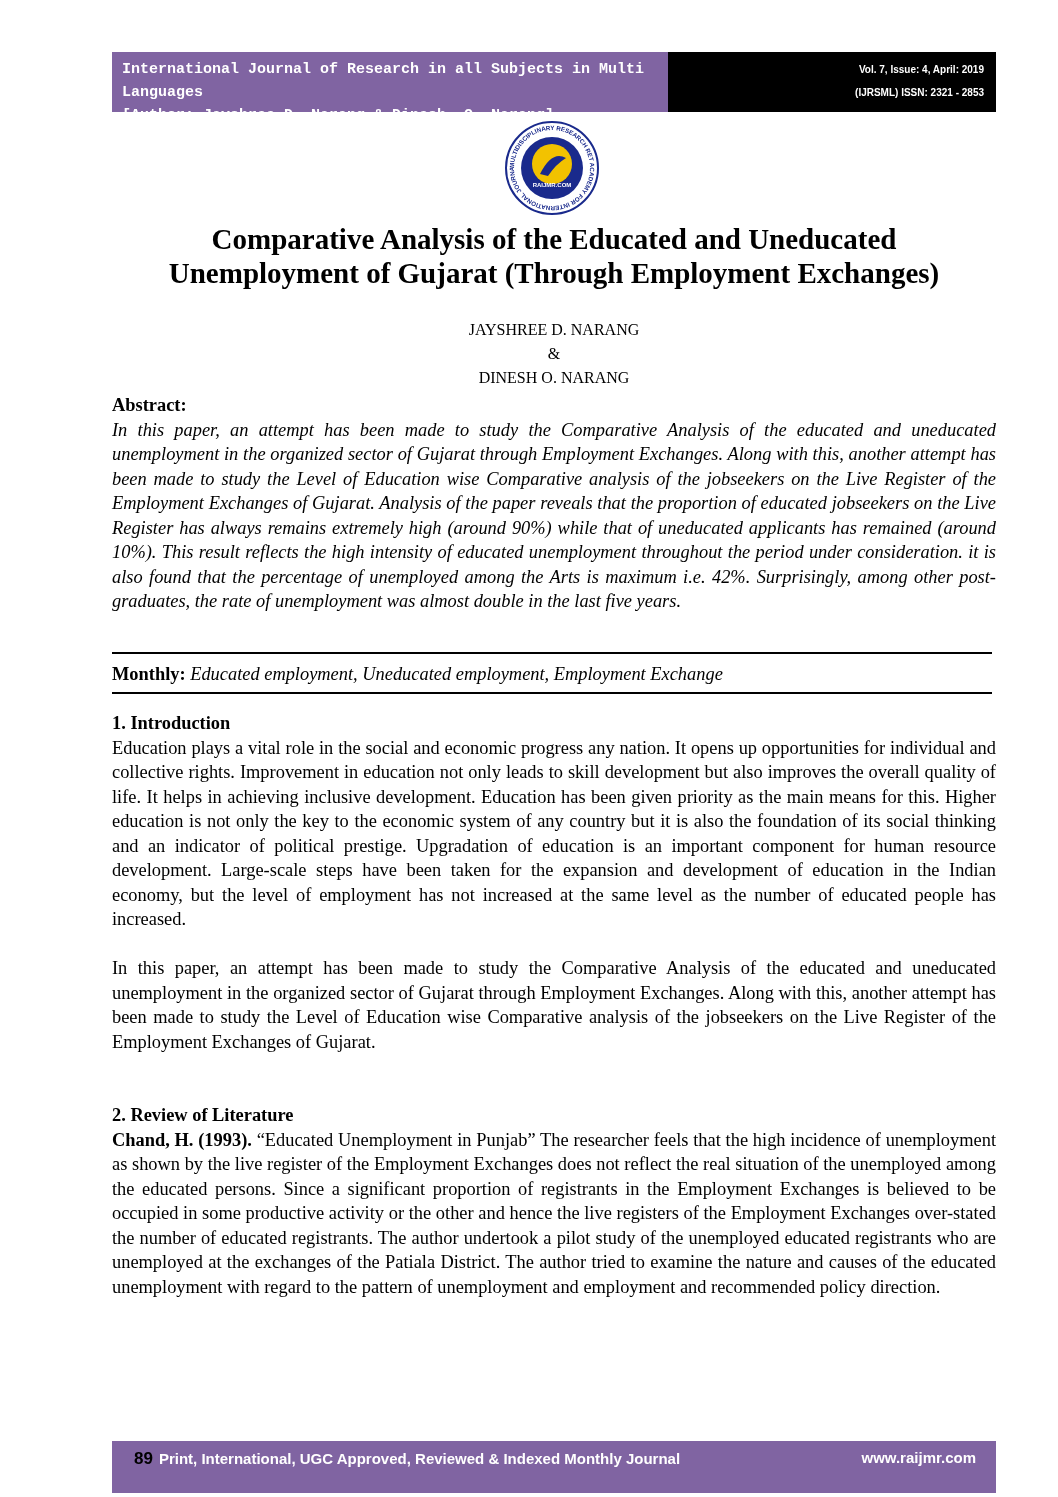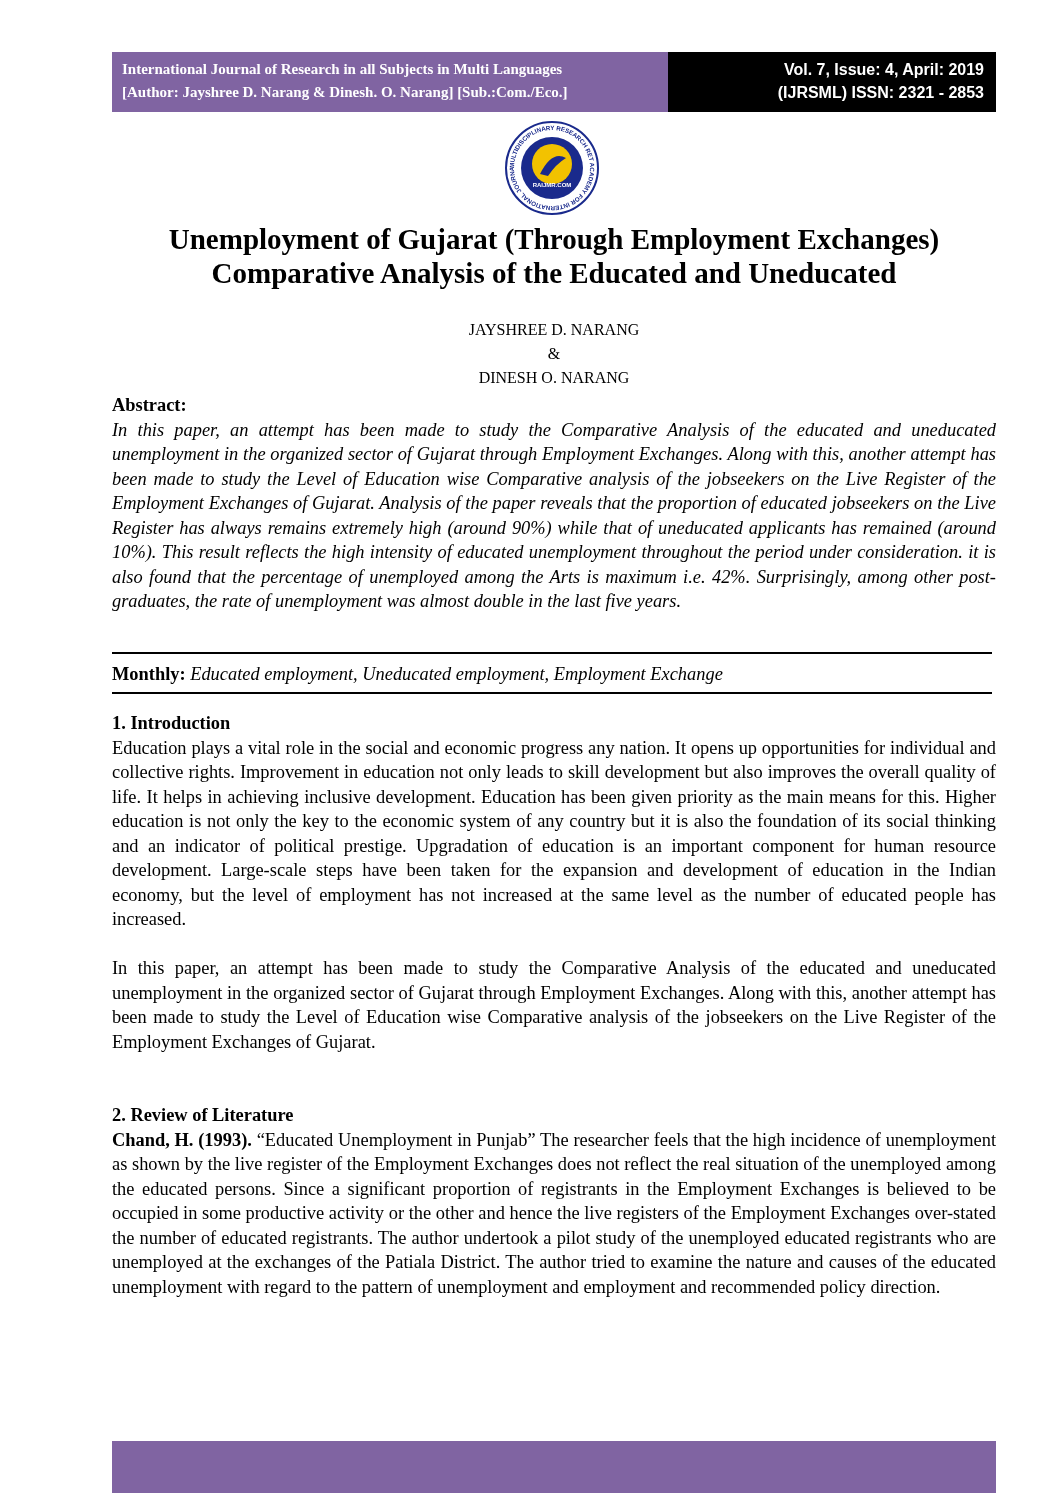--- a/index.html
+++ b/index.html
@@ -1,20 +1,20 @@
 <!DOCTYPE html>
 <html><head>
 <meta charset="utf-8">
 <style>
   html, body { margin: 0; padding: 0; background: #ffffff; }
   body { width: 1058px; height: 1497px; position: relative; overflow: hidden; font-family: "Liberation Serif", serif; color: #000; }
 
   .header { position: absolute; left: 112px; top: 52px; width: 884px; height: 60px; display: flex; }
-  .header-left { background: #8064a2; width: 556px; height: 60px; color: #fff; font-family: Liberation Serif, serif; font-weight: bold; font-size: 15px; padding: 6px 0 0 10px; box-sizing: border-box; line-height: 23px; }
-  .header-right { background: #000; flex: 1; color: #fff; font-family: "Liberation Sans", sans-serif; font-weight: bold; font-size: 16px; padding: 6px 12px 0 0; box-sizing: border-box; text-align: right; line-height: 23px; }
+  .header-left { background: #8064a2; width: 556px; height: 60px; color: #fff; font-family: Liberation Mono, monospace; font-weight: bold; font-size: 15px; padding: 6px 0 0 10px; box-sizing: border-box; line-height: 23px; }
+  .header-right { background: #000; flex: 1; color: #fff; font-family: "Liberation Sans", sans-serif; font-weight: bold; font-size: 10px; padding: 6px 12px 0 0; box-sizing: border-box; text-align: right; line-height: 23px; }
 
   .logo { position: absolute; left: 504px; top: 120px; width: 96px; height: 96px; }
 
   .title { position: absolute; left: 112px; top: 222px; width: 884px; text-align: center; font-weight: bold; font-size: 29px; line-height: 34px; }
 
   .authors { position: absolute; left: 112px; top: 318px; width: 884px; text-align: center; font-size: 16px; line-height: 24px; }
 
   .text-block { position: absolute; left: 112px; width: 884px; font-size: 18.4px; line-height: 24.5px; text-align: justify; }
   .abstract-label { font-weight: bold; }
   .italic { font-style: italic; }
@@ -52,22 +52,22 @@
     <circle cx="48" cy="44" r="20" fill="#f2c200"></circle>
     <path d="M36,54 Q48,30 62,38 Q52,44 44,56 Z" fill="#1a2a8c"></path>
     <text x="48" y="67" text-anchor="middle" font-family="Liberation Sans, sans-serif" font-size="6" font-weight="bold" fill="#ffffff">RAIJMR.COM</text>
     <text font-family="Liberation Sans, sans-serif" font-size="6.2" font-weight="bold" fill="#1a2a8c">
       <textPath href="#ringPath">MULTIDISCIPLINARY RESEARCH  RET ACADEMY FOR INTERNATIONAL JOURNALS OF</textPath>
     </text>
   </svg>
 </div>
 
 <div class="title">
+  <div>Comparative Analysis of the Educated and Uneducated</div>
   <div>Unemployment of Gujarat (Through Employment Exchanges)</div>
-  <div>Comparative Analysis of the Educated and Uneducated</div>
 </div>
 
 <div class="authors">
   <div>JAYSHREE D. NARANG</div>
   <div>&amp;</div>
   <div>DINESH O. NARANG</div>
 </div>
 
 <div class="text-block" style="top: 393px;">
   <div class="abstract-label">Abstract:</div>
@@ -89,13 +89,17 @@
   <div style="height: 24.5px;"></div>
   <div>In this paper, an attempt has been made to study the Comparative Analysis of the educated and uneducated unemployment in the organized sector of Gujarat through Employment Exchanges. Along with this, another attempt has been made to study the Level of Education wise Comparative analysis of the jobseekers on the Live Register of the Employment Exchanges of Gujarat.</div>
 </div>
 
 <div class="text-block" style="top: 1103px;">
   <div class="section-heading">2. Review of Literature</div>
   <div><b>Chand, H. (1993).</b> <span>“Educated Unemployment in Punjab” The researcher feels that the high incidence of unemployment as shown by the live register of the Employment Exchanges does not reflect the real situation of the unemployed among the educated persons. Since a significant proportion of registrants in the Employment Exchanges is believed to be occupied in some productive activity or the other and hence the live registers of the Employment Exchanges over-stated the number of educated registrants. The author undertook a pilot study of the unemployed educated registrants who are unemployed at the exchanges of the Patiala District. The author tried to examine the nature and causes of the educated unemployment with regard to the pattern of unemployment and employment and recommended policy direction.</span></div>
 </div>
 
 <div class="footer">
+  <div class="footer-line1">
+    <span><span class="pgnum">89</span><span>Print, International, UGC Approved,  Reviewed &amp; Indexed Monthly Journal</span></span>
+    <span>www.raijmr.com</span>
+  </div>
 </div>
 
 </body></html>

